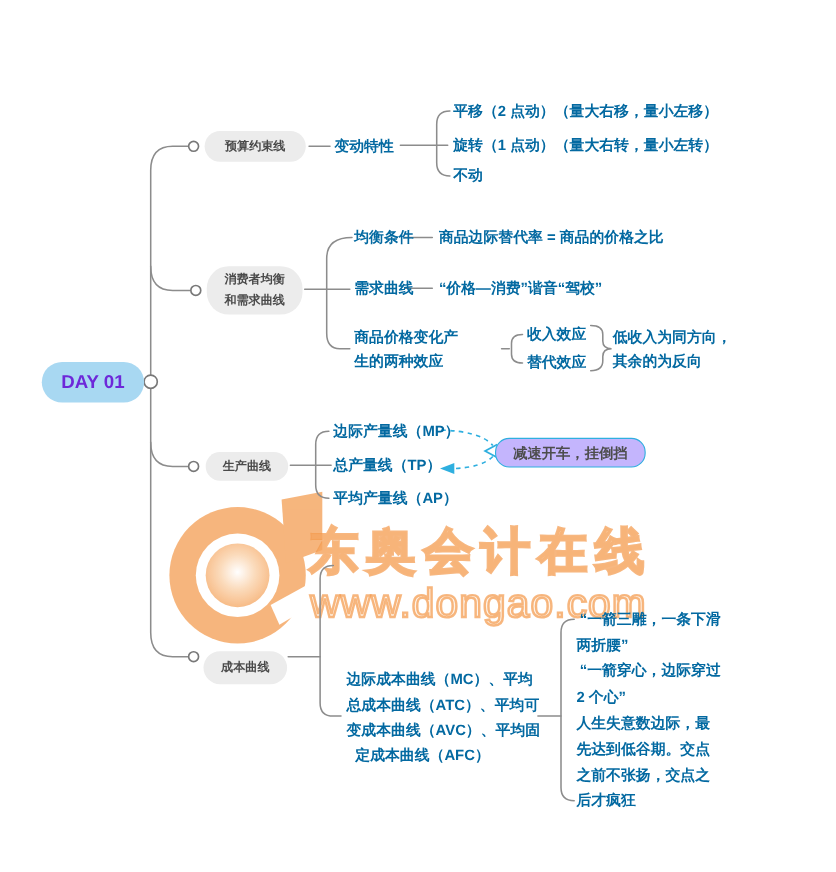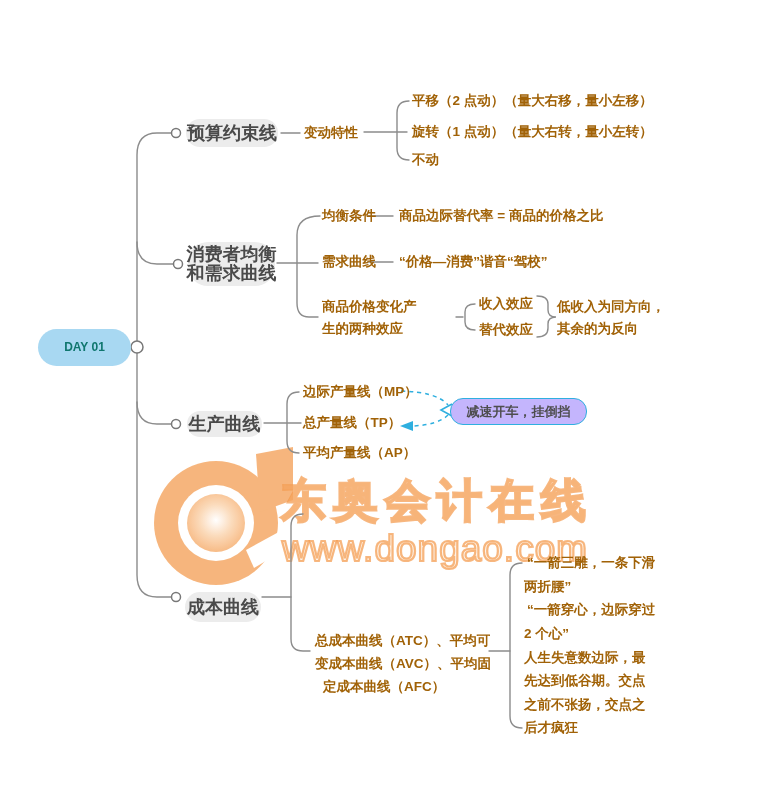--- a/index.html
+++ b/index.html
@@ -12,23 +12,23 @@
             letter-spacing:7px;white-space:nowrap;color:rgba(253,228,204,0.45);
             -webkit-text-stroke:2.2px rgba(243,152,74,0.70);}
   .wm-url{position:absolute;left:282px;top:528px;font-size:37px;font-weight:normal;
           letter-spacing:1px;white-space:nowrap;color:rgba(253,228,204,0.45);
           -webkit-text-stroke:2.2px rgba(243,152,74,0.70);}
   
   svg.wires{position:absolute;left:0;top:0;z-index:2;}
   
   .pill{position:absolute;z-index:3;background:#ececec;border-radius:20px;
         display:flex;align-items:center;justify-content:center;flex-direction:column;
-        color:#4a4a4a;font-size:18px;font-weight:bold;line-height:19px;white-space:nowrap;}
-  .root{background:#a8d8f2;color:#0f766e;font-size:12px;border-radius:19px;}
-  .t{position:absolute;z-index:3;font-size:13.5px;font-weight:600;color:#a16207;
+        color:#4a4a4a;font-size:11px;font-weight:bold;line-height:19px;white-space:nowrap;}
+  .root{background:#a8d8f2;color:#6d28d9;font-size:17px;border-radius:19px;}
+  .t{position:absolute;z-index:3;font-size:13.5px;font-weight:600;color:#0369a1;
      line-height:18px;white-space:nowrap;}
   .callout{position:absolute;z-index:3;background:#c4b5fd;border:1.6px solid #2fafdf;
            border-radius:13px;display:flex;align-items:center;justify-content:center;
            font-size:13px;font-weight:600;color:#4d4d4d;white-space:nowrap;}
 </style>
 </head>
 <body>
 
 <div class="stage">
 
@@ -124,20 +124,21 @@
   <div class="t" style="left:479px;top:295px">收入效应</div>
   <div class="t" style="left:479px;top:321px">替代效应</div>
   <div class="t" style="left:557px;top:298px">低收入为同方向，</div>
   <div class="t" style="left:557px;top:320px">其余的为反向</div>
 
   <div class="t" style="left:303px;top:383px">边际产量线（MP）</div>
   <div class="t" style="left:303px;top:414px">总产量线（TP）</div>
   <div class="t" style="left:303px;top:444px">平均产量线（AP）</div>
   <div class="callout" style="left:450px;top:398px;width:135px;height:25px">减速开车，挂倒挡</div>
 
+  <div class="t" style="left:315px;top:609px">边际成本曲线（MC）、平均</div>
   <div class="t" style="left:315px;top:632px">总成本曲线（ATC）、平均可</div>
   <div class="t" style="left:315px;top:655px">变成本曲线（AVC）、平均固</div>
   <div class="t" style="left:323px;top:678px">定成本曲线（AFC）</div>
 
   <div class="t" style="left:527px;top:554px">“一箭三雕，一条下滑</div>
   <div class="t" style="left:524px;top:578px">两折腰”</div>
   <div class="t" style="left:527px;top:601px">“一箭穿心，边际穿过</div>
   <div class="t" style="left:524px;top:625px">2 个心”</div>
   <div class="t" style="left:524px;top:649px">人生失意数边际，最</div>
   <div class="t" style="left:524px;top:672px">先达到低谷期。交点</div>

